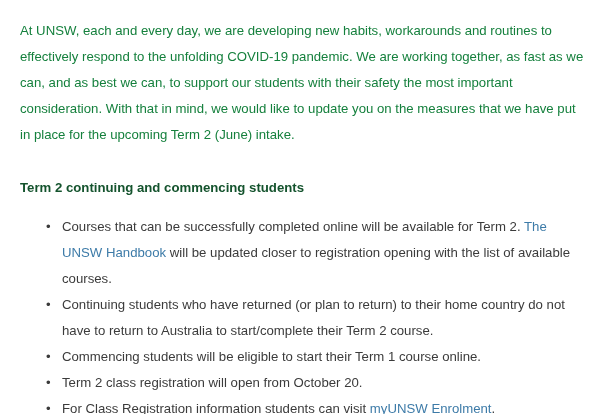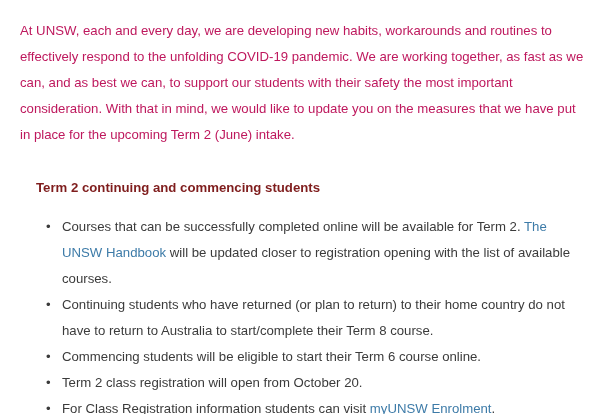--- a/index.html
+++ b/index.html
@@ -17,29 +17,29 @@
   .page {
     width: 604px;
     height: 414px;
     box-sizing: border-box;
     padding: 18px 20px 0 20px;
     position: relative;
   }
   .intro {
     font-size: 13.2px;
     line-height: 26px;
-    color: #be185d;
+    color: #15803d;
     margin: 0 0 0 0;
     text-align: left;
   }
   .heading {
     font-size: 13.2px;
     font-weight: bold;
-    color: #7f1d1d;
-    margin: 30px 0 0 16px;
+    color: #14532d;
+    margin: 30px 0 0 0;
     line-height: 20px;
   }
   .bullets {
     margin: 16px 0 0 0;
     padding: 0;
     list-style: none;
   }
   .bullet {
     position: relative;
     padding-left: 42px;
@@ -70,25 +70,25 @@
 
   <h2 class="heading">Term 2 continuing and commencing students</h2>
 
   <ul class="bullets">
     <li class="bullet">
       <span class="dot">•</span>
       <span class="body">Courses that can be successfully completed online will be available for Term 2. <a class="link" href="#">The UNSW Handbook</a> will be updated closer to registration opening with the list of available courses.</span>
     </li>
     <li class="bullet">
       <span class="dot">•</span>
-      <span class="body">Continuing students who have returned (or plan to return) to their home country do not have to return to Australia to start/complete their Term 8 course.</span>
+      <span class="body">Continuing students who have returned (or plan to return) to their home country do not have to return to Australia to start/complete their Term 2 course.</span>
     </li>
     <li class="bullet">
       <span class="dot">•</span>
-      <span class="body">Commencing students will be eligible to start their Term 6 course online.</span>
+      <span class="body">Commencing students will be eligible to start their Term 1 course online.</span>
     </li>
     <li class="bullet">
       <span class="dot">•</span>
       <span class="body">Term 2 class registration will open from October 20.</span>
     </li>
     <li class="bullet">
       <span class="dot">•</span>
       <span class="body">For Class Registration information students can visit <a class="link" href="#">myUNSW Enrolment</a>.</span>
     </li>
   </ul>

